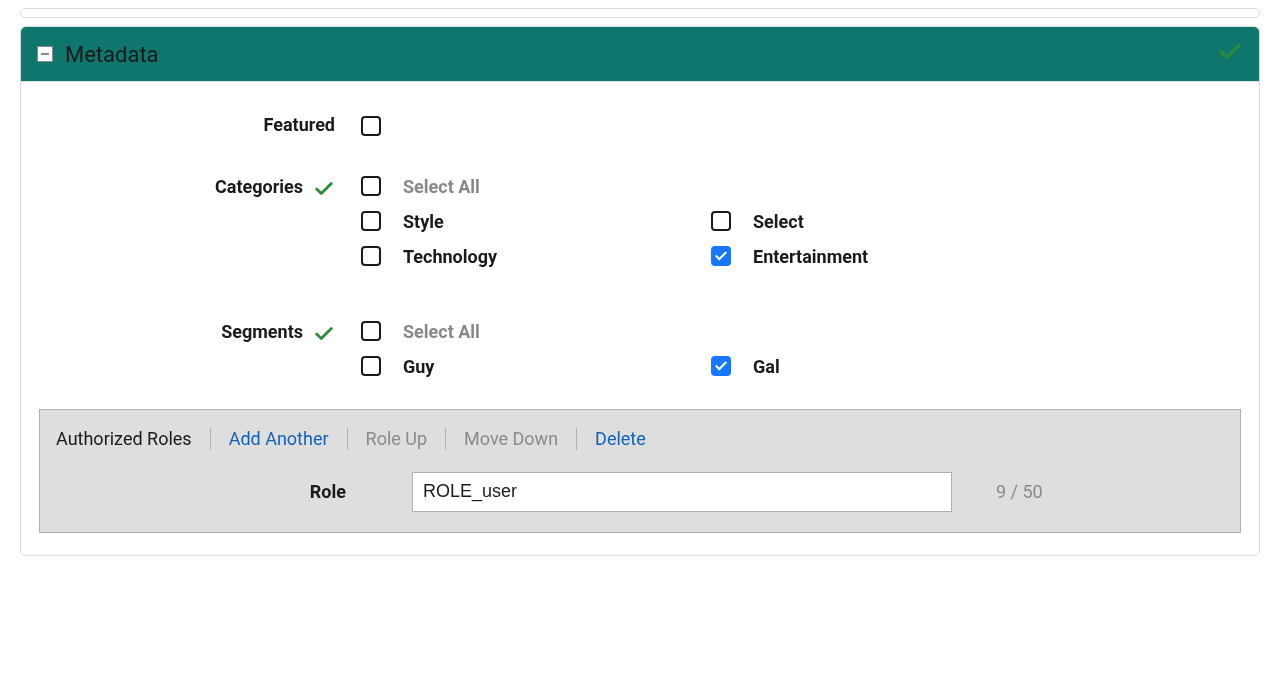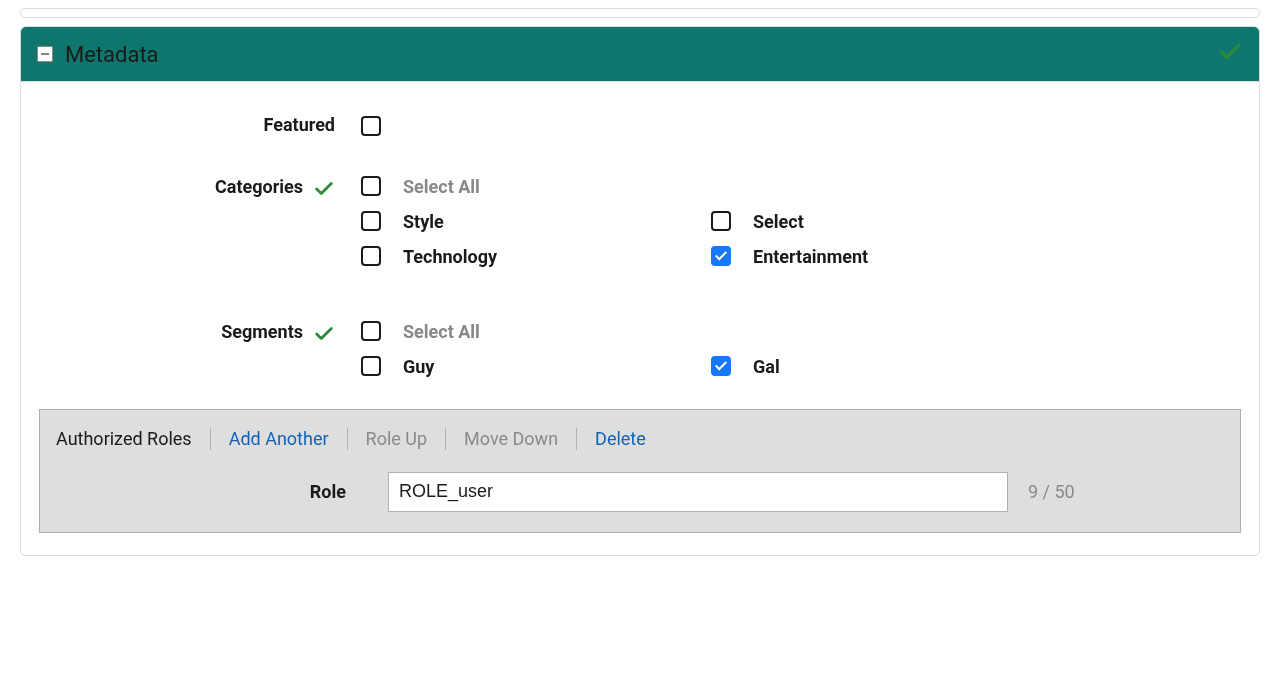--- a/index.html
+++ b/index.html
@@ -205,31 +205,32 @@
     }
 
     .toolbar-link.disabled {
       color: #8a8a8a;
       cursor: default;
     }
 
     .role-row {
       display: flex;
       align-items: center;
+      gap: 24px;
     }
 
     .role-label-cell {
       width: 332px;
       display: flex;
       justify-content: flex-end;
       padding-right: 42px;
     }
 
     .role-input {
-      width: 620px;
+      width: 540px;
       height: 40px;
       border: 1px solid #b0b0b0;
       padding: 0 10px;
       font-size: 18px;
       background: #fff;
       color: #1a1a1a;
     }
 
     .role-counter {
       margin-left: 20px;

